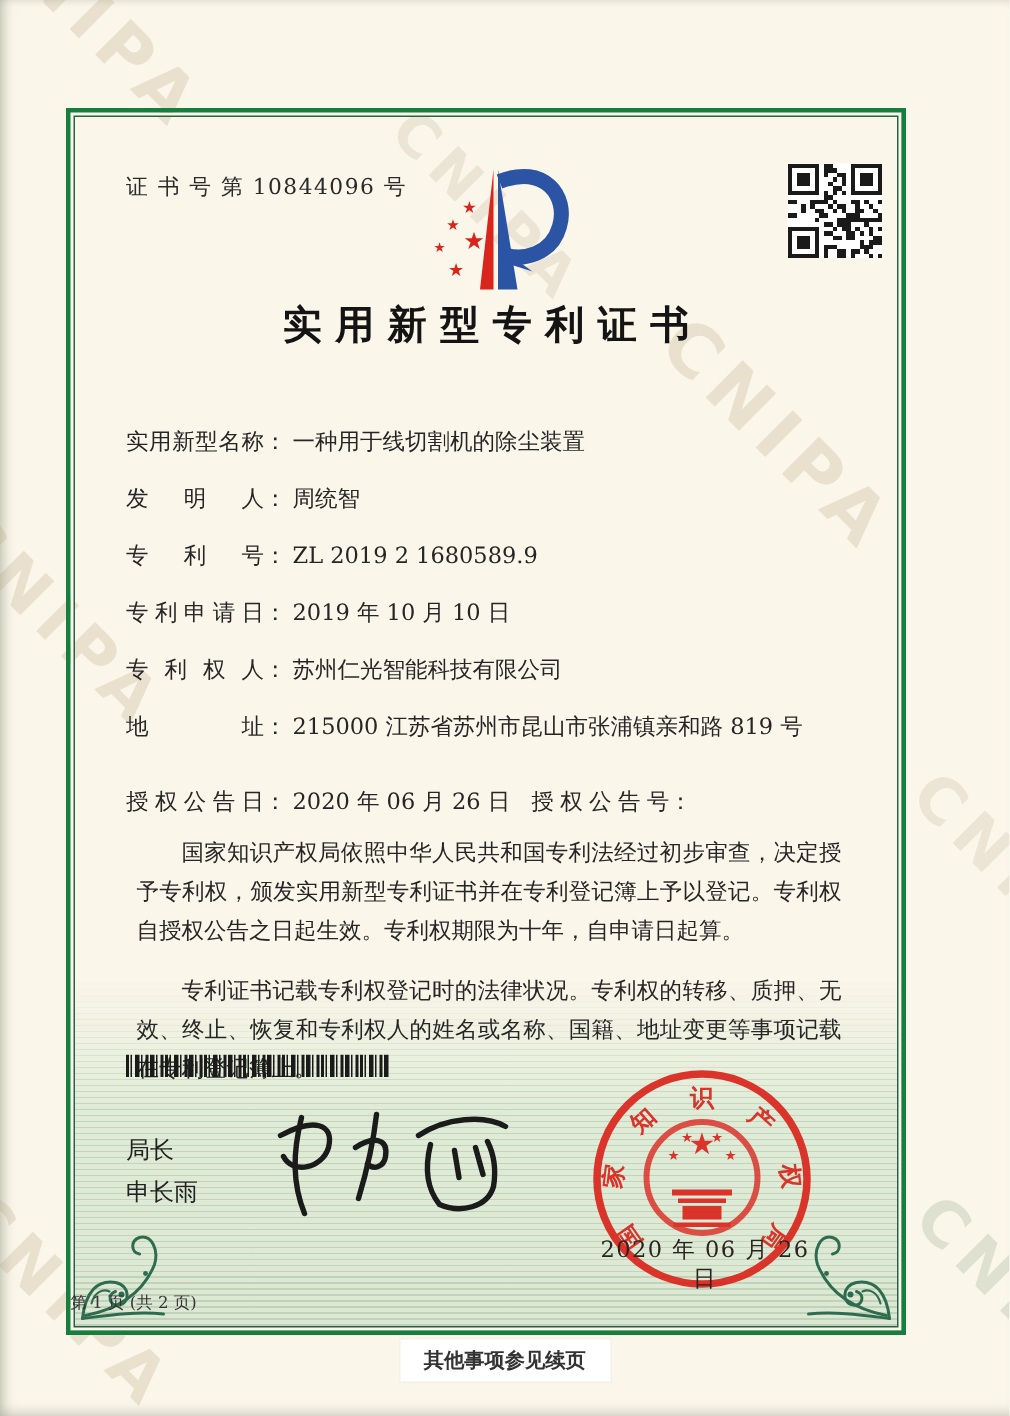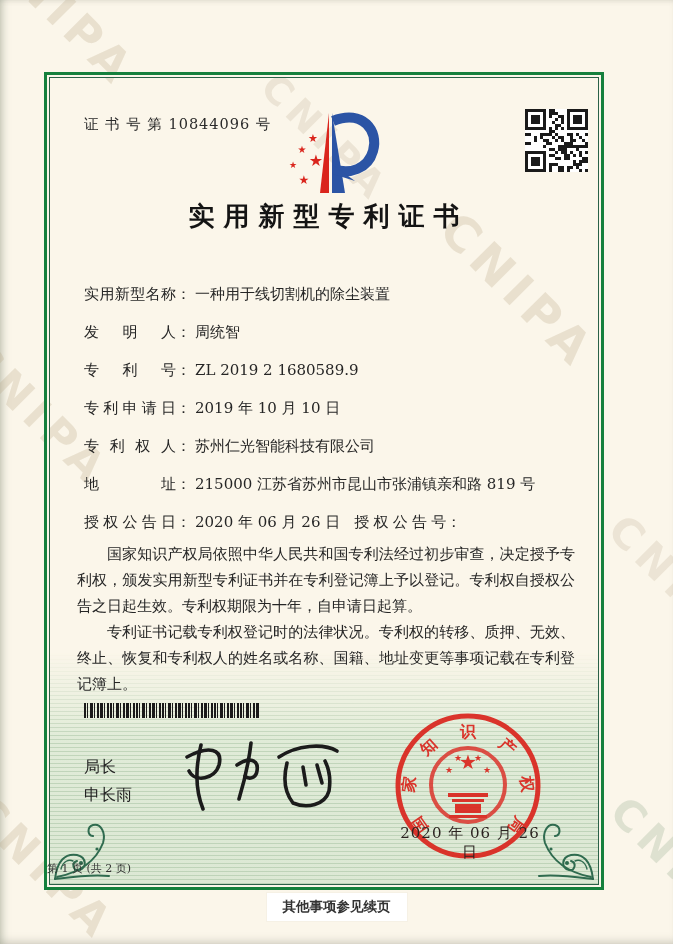--- a/index.html
+++ b/index.html
@@ -32,26 +32,26 @@
   .logo{position:absolute;left:224px;top:32px;width:112px;height:94px;}
   .qr{position:absolute;left:478px;top:34px;width:63px;height:63px;background:#fff;}
   .title{position:absolute;left:0;top:124px;width:100%;text-align:center;font-size:26px;font-weight:bold;
          color:#141414;letter-spacing:9px;text-indent:9px;}
   
   .fields{position:absolute;left:37px;top:210px;width:492px;font-size:15px;color:#262626;}
   .frow{display:flex;height:23px;margin-bottom:15px;white-space:nowrap;}
   .flabel{display:inline-block;width:92px;text-align:justify;text-align-last:justify;flex:0 0 92px;}
   .fcolon{flex:0 0 auto;margin-right:4px;}
   .fvalue{flex:0 0 auto;}
-  .pair{display:flex;white-space:nowrap;}
+  .pair{display:flex;white-space:nowrap;margin-top:12px;}
   .pair2{margin-left:14px;}
   .pair2 .fvalue{letter-spacing:1px;}
   
   .bodytext{position:absolute;left:30px;top:466px;width:498px;font-size:15px;line-height:26px;color:#262626;text-align:justify;}
-  .bodytext p{margin:0;text-indent:2em;}
+  .bodytext p{margin:14px;text-indent:2em;}
   
   .barcode{position:absolute;left:37px;top:628px;}
   .officer{position:absolute;left:37px;top:678px;font-family:"DejaVu Sans","Liberation Sans",sans-serif;
            font-size:16px;color:#222;line-height:28px;}
   .signature{position:absolute;left:128px;top:660px;}
   .seal{position:absolute;left:346px;top:636px;width:150px;height:150px;opacity:.92;}
   .seal-date{position:absolute;left:348px;top:749px;width:150px;text-align:center;font-size:15px;color:#2b2320;letter-spacing:1px;z-index:3;}
   .pageinfo{position:absolute;left:0;top:786px;width:100%;text-align:left;font-size:11px;color:#333;}
   .note{position:absolute;left:50%;top:893px;transform:translateX(-50%);background:#ffffff;
         padding:5px 16px;font-size:13.5px;color:#333;z-index:2;white-space:nowrap;box-shadow:0 0 0 1px rgba(0,0,0,.02);font-weight:bold;}

